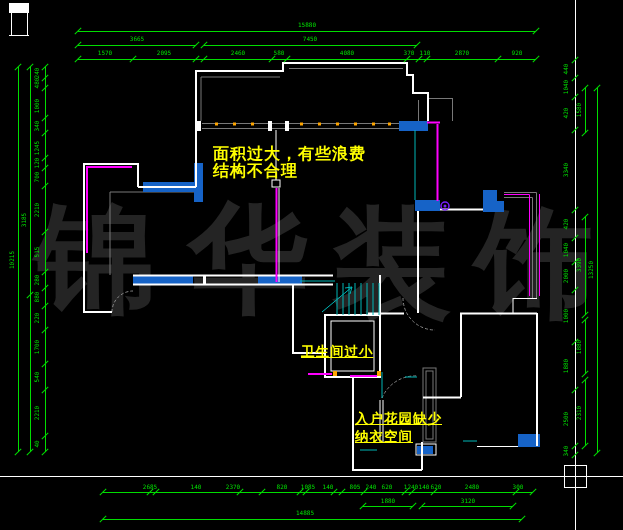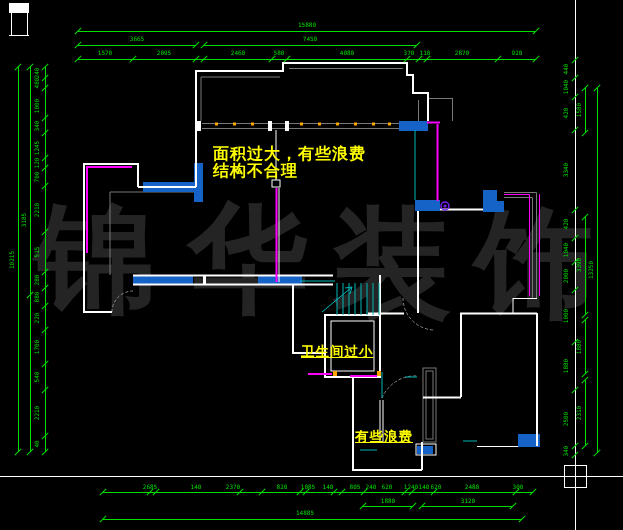--- a/index.html
+++ b/index.html
@@ -326,15 +326,16 @@
       <div class="dim-line" style="left: 597px; top: 88px; width: 1px; height: 365px;"></div>
       <div class="dim-tick" style="left: 597px; top: 88px;"></div>
       <div class="dim-tick" style="left: 597px; top: 453px;"></div>
       <span class="dim-label v" style="left: 591px; top: 270px;">13250</span>
     </div>
 
   <div id="notes-layer">
     <div class="note med" style="left:213px;top:144px">面积过大，有些浪费</div>
     <div class="note med" style="left:213px;top:161px">结构不合理</div>
     <div class="note sml" style="left:301px;top:343px">卫生间过小</div>
-    <div class="note sml" style="left:355px;top:428px">有些浪费</div>
+    <div class="note sml" style="left:355px;top:410px">入户花园缺少</div>
+    <div class="note sml" style="left:355px;top:428px">纳衣空间</div>
   </div>
 </div>
 
 </body></html>

